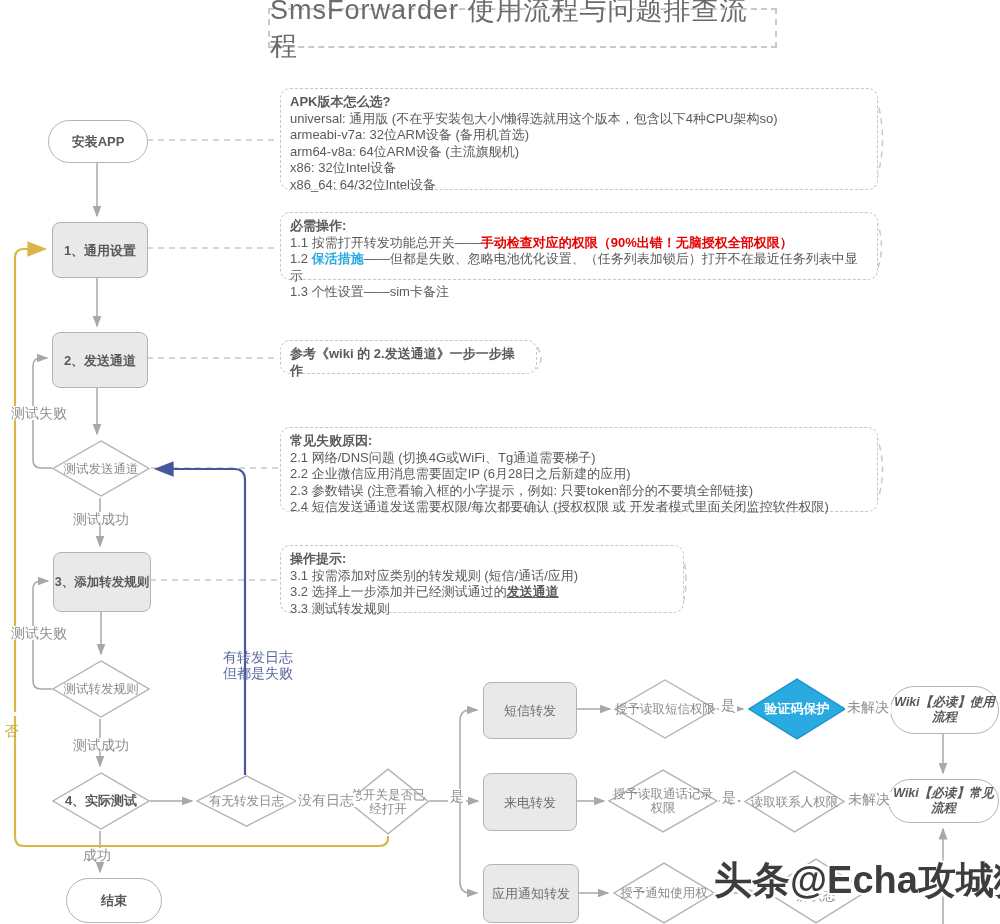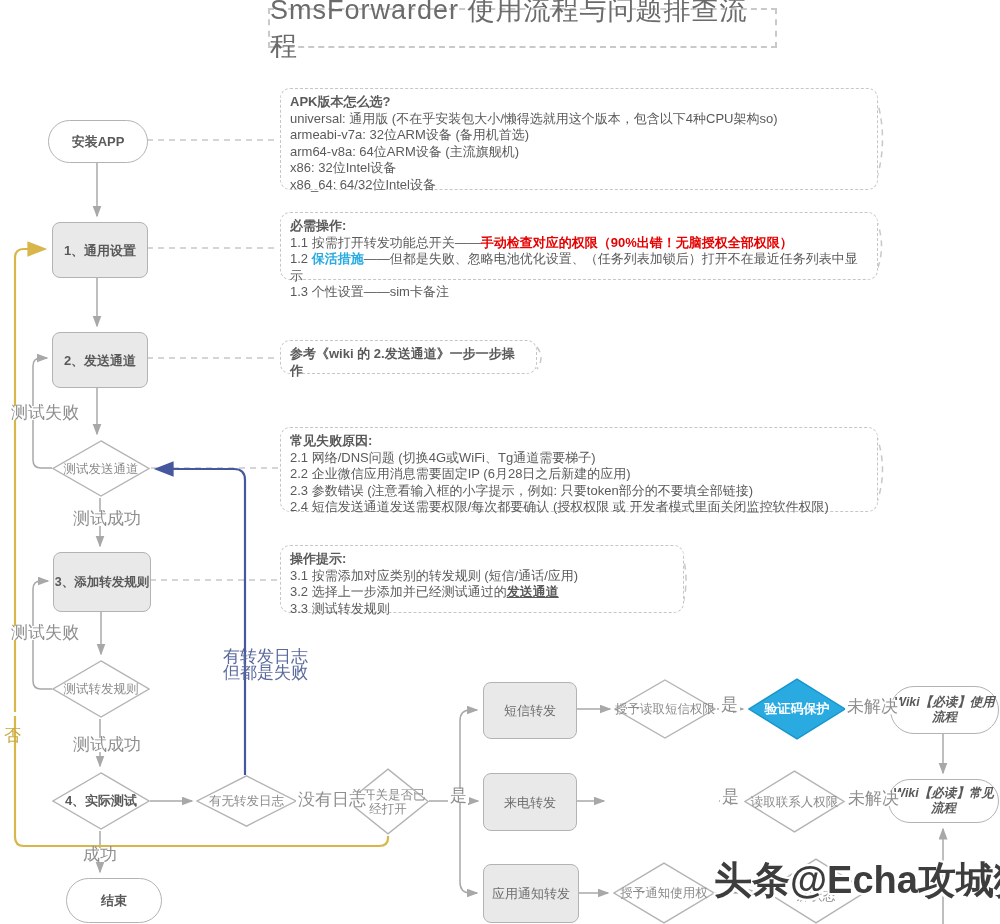--- a/index.html
+++ b/index.html
@@ -23,21 +23,21 @@
   .diamond.blue .lbl{color:#fff;font-weight:700;font-size:13px;}
   .note{position:absolute;z-index:2;border:1.6px dashed #c6c6c6;border-radius:10px;
     padding:5px 9px;font-size:13px;line-height:16.5px;color:#5a5a5a;background:#fff;}
   .note .nt{font-weight:700;}
   .note span{display:block;}
   .note .mix{display:block;}
   .note .mix span{display:inline;}
   .red{color:#e60000;font-weight:700;}
   .bluetxt{color:#29abe2;font-weight:700;}
   .boldu{font-weight:700;text-decoration:underline;}
-  .elabel{position:absolute;z-index:4;font-size:17px;color:#8f8f8f;background:#fff;
+  .elabel{position:absolute;z-index:4;font-size:14px;color:#8f8f8f;background:#fff;
     padding:0 2px;line-height:14px;white-space:nowrap;}
   .elabel.blue{color:#5a699e;background:transparent;}
   .elabel.yellow{color:#c9a83c;writing-mode:vertical-rl;padding:2px 0;}
   .wikibox{font-size:12.5px;line-height:15px;font-style:italic;}
   .wm{position:absolute;z-index:9;left:714px;top:855px;font-size:38px;font-weight:700;color:#3d3d3d;
     white-space:nowrap;letter-spacing:0px;
     text-shadow:-2px -2px 0 #fff,2px -2px 0 #fff,-2px 2px 0 #fff,2px 2px 0 #fff,0 0 5px #fff;}
 </style>
 </head>
 <body>
@@ -170,20 +170,26 @@
       <span>应用通知转发</span>
     </div>
 
   <div class="node diamond" style="left:614px;top:679px;width:102px;height:60px">
     <svg viewBox="0 0 100 60" preserveAspectRatio="none">
         <polygon points="50,1 99,30 50,59 1,30" vector-effect="non-scaling-stroke"></polygon>
       </svg>
     <span class="lbl"><span class="lbl2">授予读取</span><span class="lbl2">短信权限</span></span>
   </div>
 
+  <div class="node diamond" style="left:608px;top:769px;width:110px;height:64px">
+    <svg viewBox="0 0 100 60" preserveAspectRatio="none">
+        <polygon points="50,1 99,30 50,59 1,30" vector-effect="non-scaling-stroke"></polygon>
+      </svg>
+    <span class="lbl"><span class="lbl2">授予读取通话</span><span class="lbl2">记录权限</span></span>
+  </div>
 
   <div class="node diamond" style="left:613px;top:862px;width:102px;height:62px">
     <svg viewBox="0 0 100 60" preserveAspectRatio="none">
         <polygon points="50,1 99,30 50,59 1,30" vector-effect="non-scaling-stroke"></polygon>
       </svg>
     <span class="lbl"><span class="lbl2">授予通知</span><span class="lbl2">使用权</span></span>
   </div>
 
   <div class="node diamond blue" style="left:748px;top:678px;width:98px;height:62px">
     <svg viewBox="0 0 100 60" preserveAspectRatio="none">

